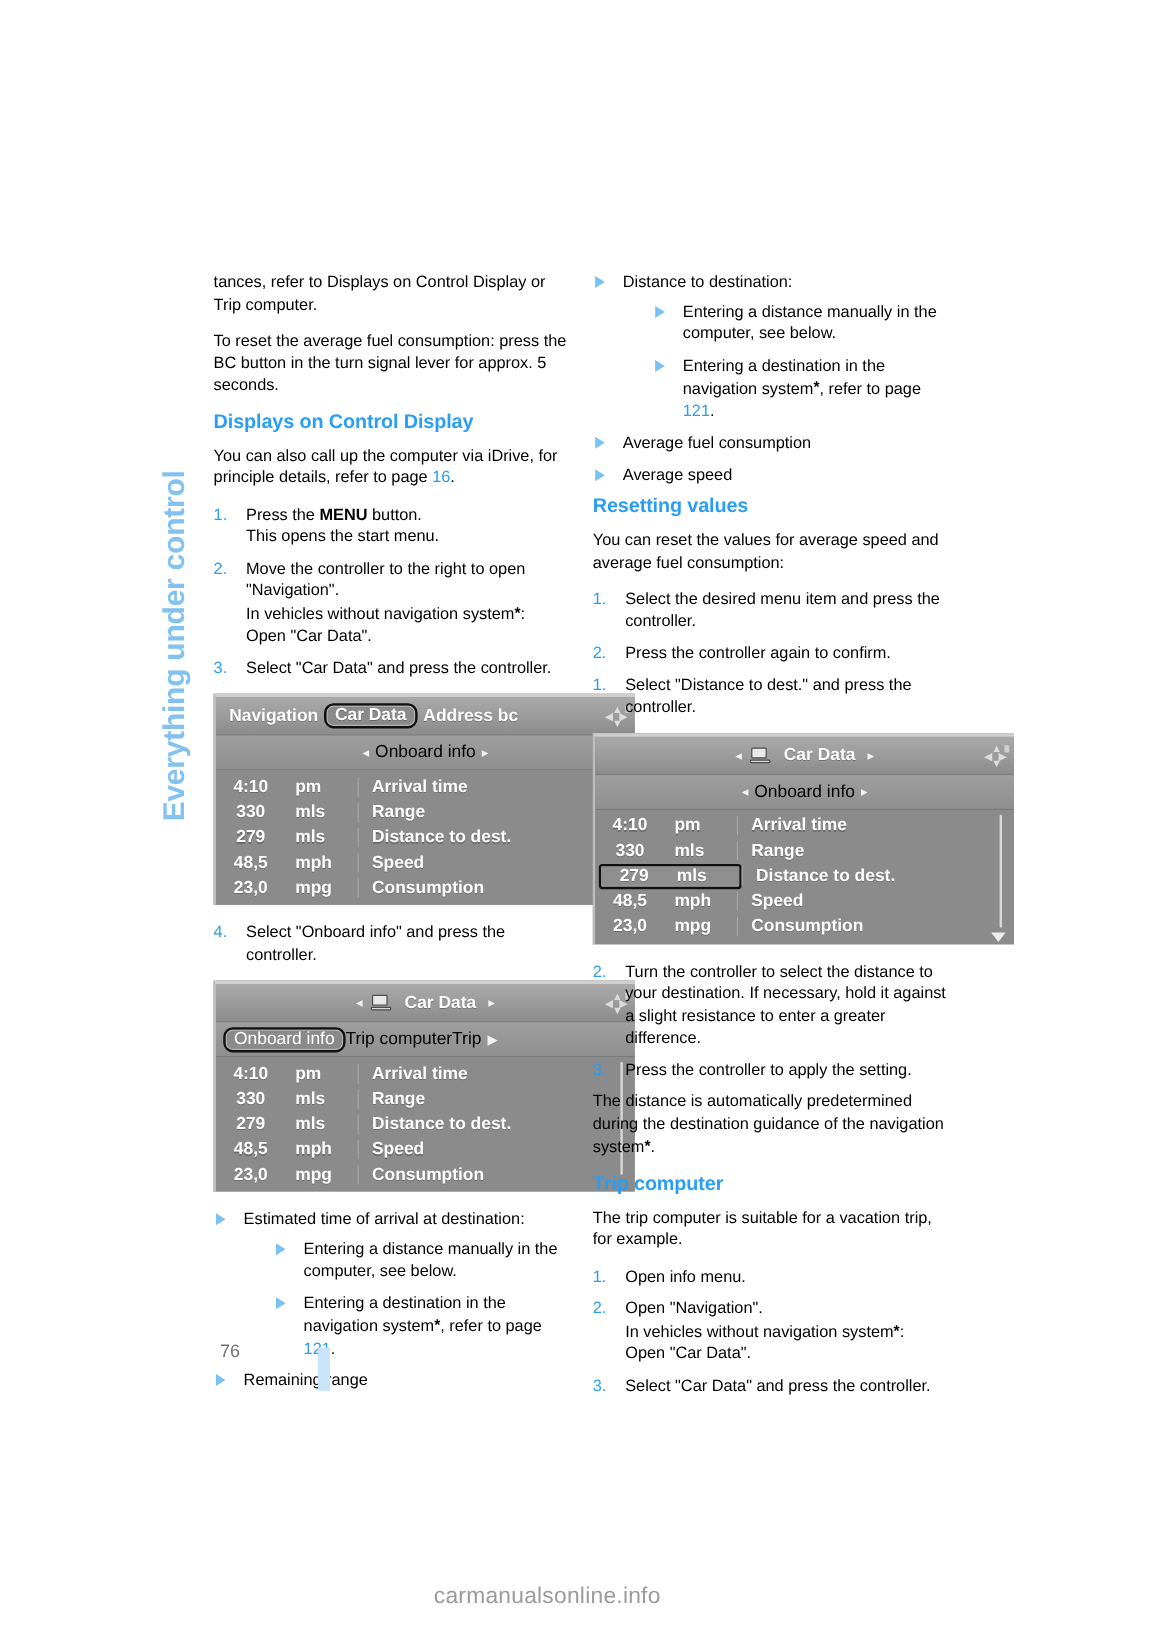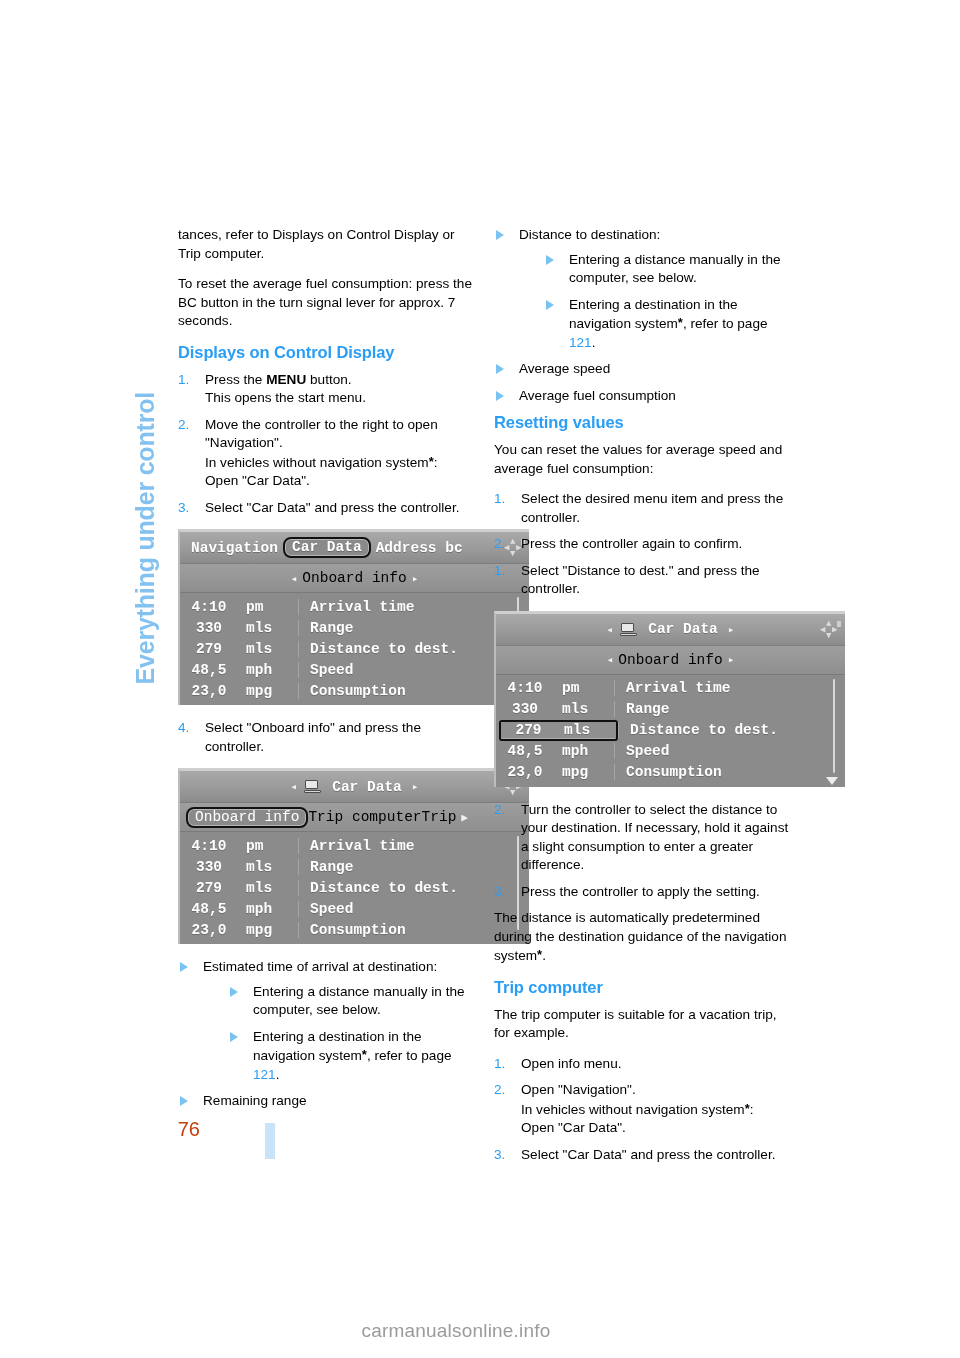--- a/index.html
+++ b/index.html
@@ -97,21 +97,21 @@
   .screenshot {
     position: relative;
     width: 300px;
     margin: 12px 0 14px 0;
   }
   .idrive {
     width: 351px;
     background: #8e8e8e;
     border-top: 3px solid #cfcfcf;
     border-left: 2px solid #bdbdbd;
-    font-family: Liberation Mono, monospace;
+    font-family: Liberation Sans, sans-serif;
     position: relative;
     overflow: hidden;
   }
   .idrive-topbar {
     height: 32px;
     background: linear-gradient(to bottom,#a9a9a9 0%,#9a9a9a 55%,#8b8b8b 100%);
     display: flex; align-items: center;
     padding: 0 6px;
     position: relative;
     border-bottom: 1px solid #7d7d7d;
@@ -220,21 +220,21 @@
     font-size: 4.5px; color: #a8a8a8;
     letter-spacing: .3px;
     font-family: "Liberation Sans", sans-serif;
   }
 
   
   .page-num {
     position: absolute;
     left: 160px; top: 1118px;
     width: 40px; text-align: right;
-    font-size: 20px; color: #c2410c;
+    font-size: 15px; color: #737373;
   }
   .page-bar {
     position: absolute;
     left: 265px; top: 1123px;
     width: 10px; height: 36px;
     background: #c9e3f8;
   }
   .watermark {
     position: absolute;
     left: 0; right: 0; bottom: 16px;
@@ -249,24 +249,25 @@
 
 <div class="page">
 
   <div class="chapter-tab">
     <span>Everything under control</span>
   </div>
 
   <div class="col col-left">
 
     <p class="body">tances, refer to Displays on Control Display or Trip computer.</p>
-    <p class="body">To reset the average fuel consumption: press the BC button in the turn signal lever for approx. 7 seconds.</p>
+    <p class="body">To reset the average fuel consumption: press the BC button in the turn signal lever for approx. 5 seconds.</p>
 
     <h2 class="heading">Displays on Control Display</h2>
 
+    <p class="body"><span>You can also call up the computer via iDrive, for principle details, refer to page </span><span class="lnk">16</span><span>.</span></p>
 
     <ol class="steps">
       <li>
         <span class="num">1.</span>
         <span>Press the </span><span class="bold">MENU</span><span> button.</span><br>
         <span>This opens the start menu.</span>
       </li>
       <li>
         <span class="num">2.</span>
         <span>Move the controller to the right to open "Navigation".</span><br>
@@ -436,25 +437,25 @@
             <span>Entering a distance manually in the computer, see below.</span>
           </li>
           <li>
             <span class="tri"></span>
             <span>Entering a destination in the navigation system</span><span class="ast">*</span><span>, refer to page </span><span class="lnk">121</span><span>.</span>
           </li>
         </ul>
       </li>
       <li>
         <span class="tri"></span>
+        <span>Average fuel consumption</span>
+      </li>
+      <li>
+        <span class="tri"></span>
         <span>Average speed</span>
-      </li>
-      <li>
-        <span class="tri"></span>
-        <span>Average fuel consumption</span>
       </li>
     </ul>
 
     <h2 class="heading">Resetting values</h2>
     <p class="body">You can reset the values for average speed and average fuel consumption:</p>
 
     <ol class="steps">
       <li>
         <span class="num">1.</span>
         <span>Select the desired menu item and press the controller.</span>
@@ -531,21 +532,21 @@
               <span class="dn"></span>
             </div>
         </div>
       </div>
       <div class="sidecap"></div>
     </div>
 
     <ol class="steps">
       <li>
         <span class="num">2.</span>
-        <span>Turn the controller to select the distance to your destination. If necessary, hold it against a slight consumption to enter a greater difference.</span>
+        <span>Turn the controller to select the distance to your destination. If necessary, hold it against a slight resistance to enter a greater difference.</span>
       </li>
       <li>
         <span class="num">3.</span>
         <span>Press the controller to apply the setting.</span>
       </li>
     </ol>
 
     <p class="body"><span>The distance is automatically predetermined during the destination guidance of the navigation system</span><span class="ast">*</span><span>.</span></p>
 
     <h2 class="heading">Trip computer</h2>

